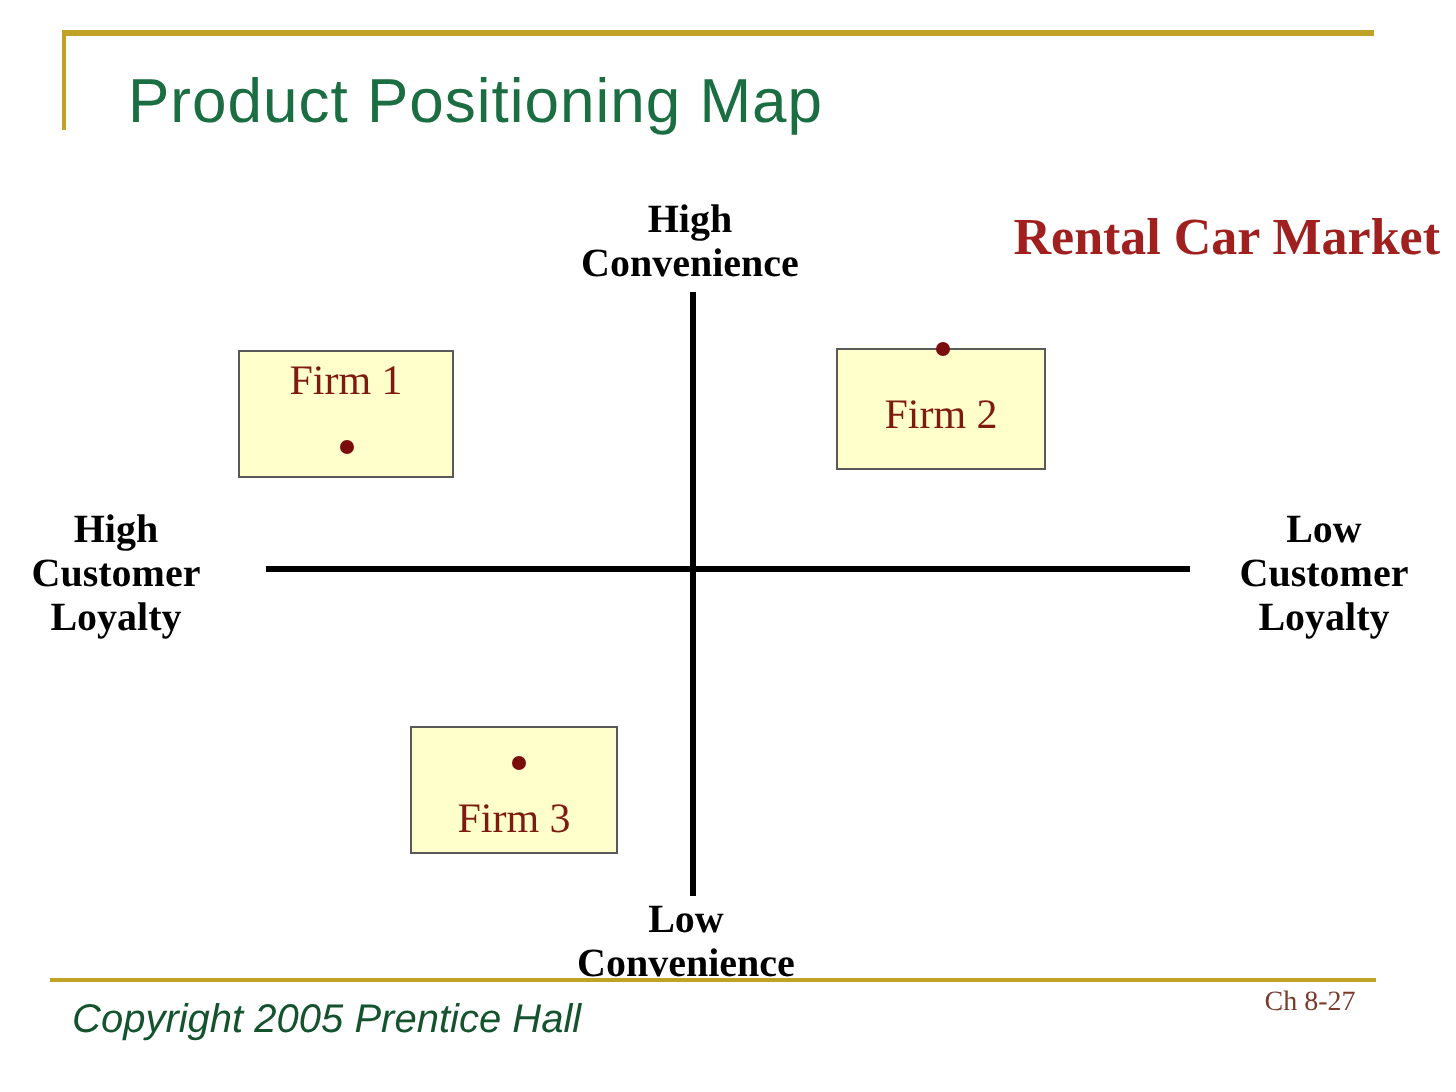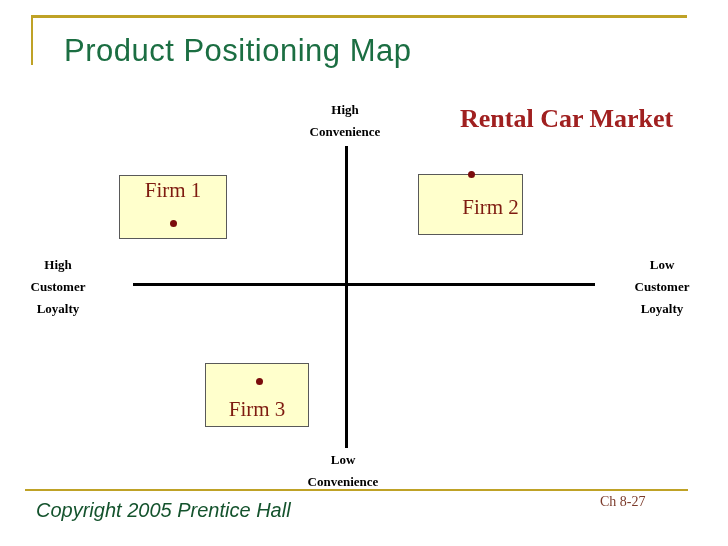--- a/index.html
+++ b/index.html
@@ -11,26 +11,26 @@
   .accent-top{position:absolute;left:31px;top:15px;width:656px;height:3px;background:#BFA226;}
   .accent-left{position:absolute;left:31px;top:15px;width:2px;height:50px;background:#BFA226;}
   
   .title{
     position:absolute;left:64px;top:33px;margin:0;
     font-family:"Liberation Sans",sans-serif;font-weight:400;
     font-size:31px;color:#1B6E42;letter-spacing:0.5px;white-space:nowrap;
   }
   
   .subtitle{
-    position:absolute;left:460px;top:104px;width:260px;text-align:left;
+    position:absolute;left:460px;top:104px;width:260px;text-align:right;
     font-weight:bold;font-size:26px;color:#A02020;white-space:nowrap;
   }
   
   .axis-label{
-    position:absolute;font-weight:bold;font-size:13px;line-height:22px;
+    position:absolute;font-weight:bold;font-size:20px;line-height:22px;
     color:#000;text-align:center;white-space:pre-line;
   }
   .axis-label.top{left:265px;top:99px;width:160px;}
   .axis-label.bottom{left:263px;top:449px;width:160px;}
   .axis-label.left{left:0px;top:254px;width:116px;}
   .axis-label.right{left:602px;top:254px;width:120px;}
   
   .axis-v{position:absolute;left:345px;top:146px;width:3px;height:302px;background:#000;}
   .axis-h{position:absolute;left:133px;top:283px;width:462px;height:3px;background:#000;}
   
@@ -39,34 +39,34 @@
   }
   .firm-box .firm-label{
     position:absolute;left:0;width:100%;text-align:center;
     font-size:21px;line-height:26px;color:#7E1B10;white-space:nowrap;
   }
   .dot{position:absolute;width:7px;height:7px;border-radius:50%;background:#7A0C0C;}
   .firm1{left:119px;top:175px;width:108px;height:64px;}
   .firm1 .firm-label{top:1px;}
   .firm1 .dot{left:50px;top:44px;}
   .firm2{left:418px;top:174px;width:105px;height:61px;}
-  .firm2 .firm-label{top:19px;margin-left:20px;}
+  .firm2 .firm-label{top:19px;}
   .firm2 .dot{left:49px;top:-4px;}
   .firm3{left:205px;top:363px;width:104px;height:64px;}
   .firm3 .firm-label{top:32px;}
   .firm3 .dot{left:50px;top:14px;}
   
   .footer-line{position:absolute;left:25px;top:489px;width:663px;height:2px;background:#BFA226;}
   .copyright{
     position:absolute;left:36px;top:499px;
     font-family:"Liberation Sans",sans-serif;font-style:italic;
     font-size:20px;color:#14532d;white-space:nowrap;
   }
   .page-num{
-    position:absolute;left:600px;top:494px;width:110px;
+    position:absolute;left:600px;top:494px;width:110px;text-align:center;
     font-size:14px;color:#7B3A2A;white-space:nowrap;
   }
 </style>
 </head>
 <body>
 
 <div class="slide">
 
   <div class="accent-top"></div>
   <div class="accent-left"></div>

